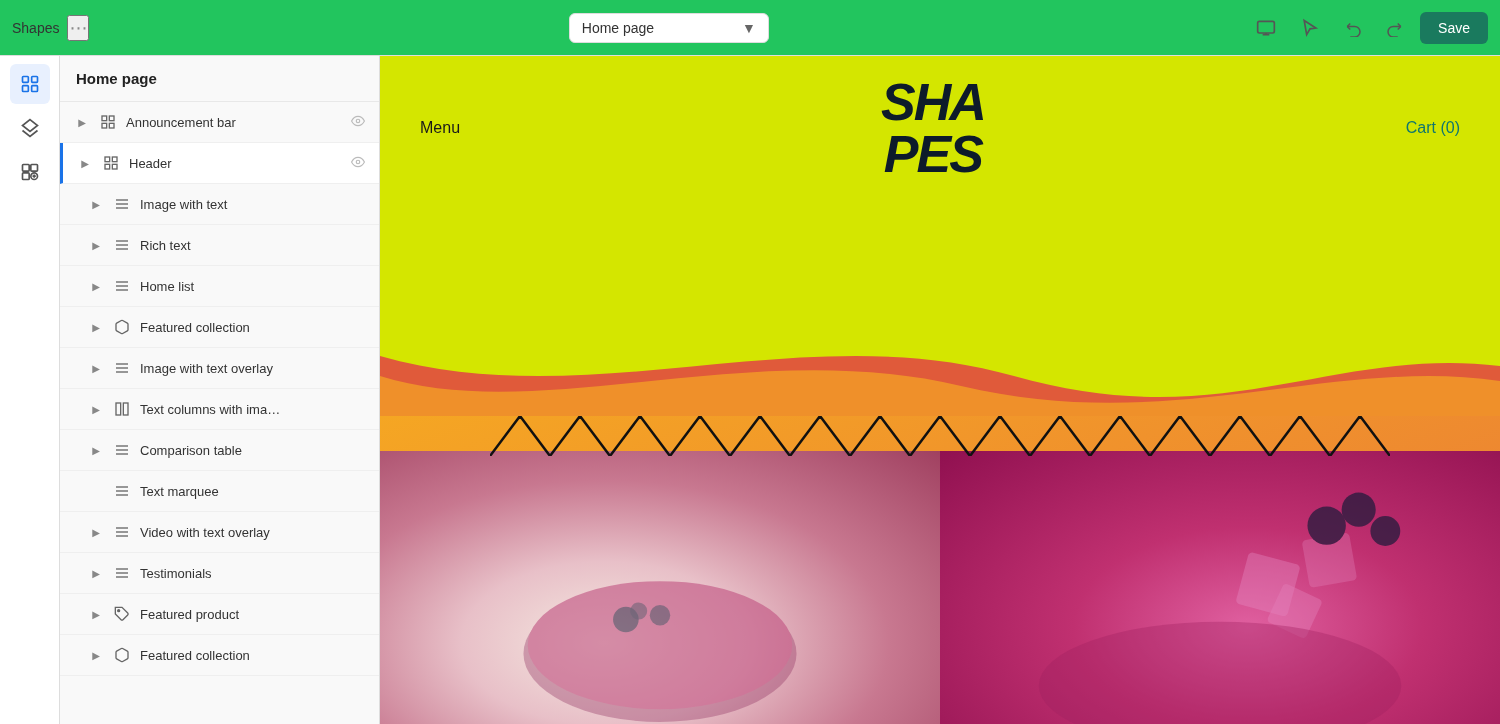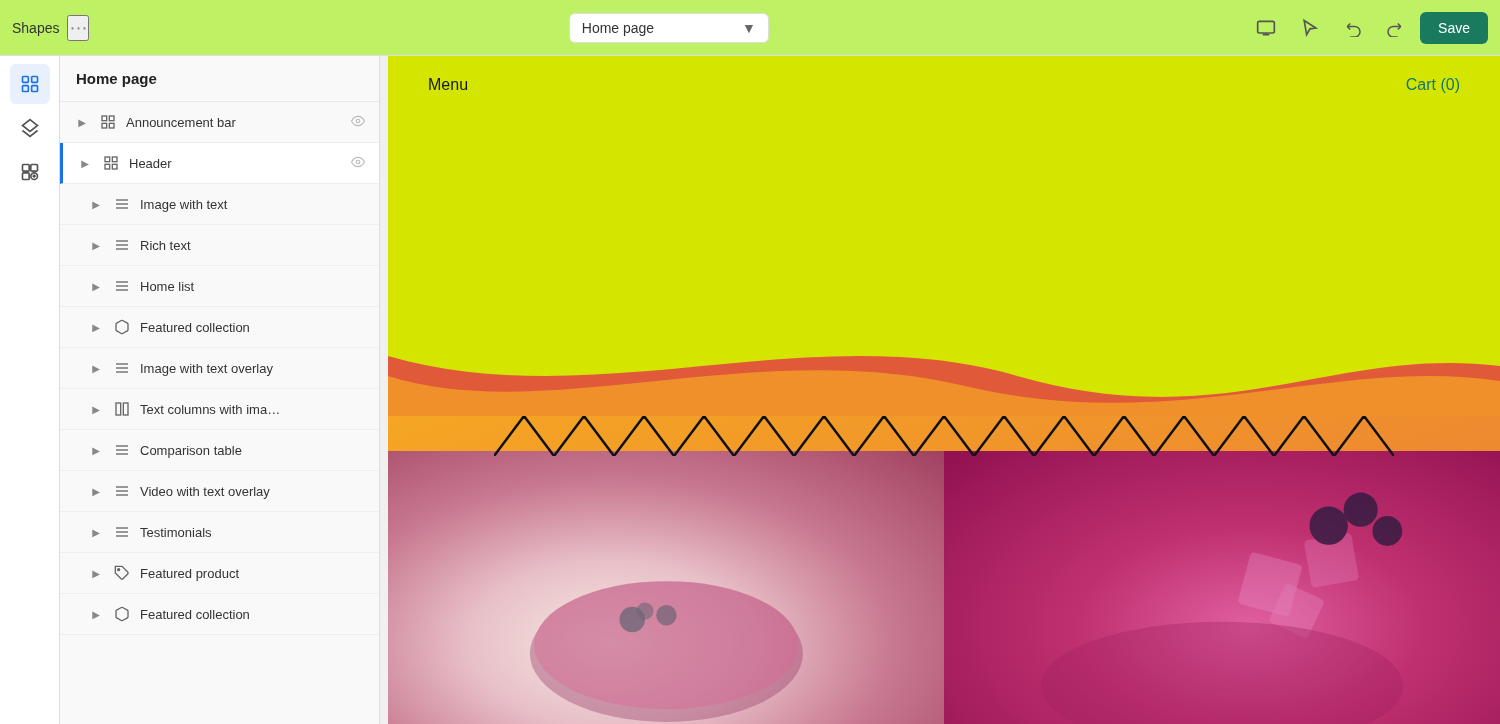--- a/index.html
+++ b/index.html
@@ -1,20 +1,20 @@
 <!DOCTYPE html>
 <html><head>
   <meta charset="utf-8">
   <style>
     * { box-sizing: border-box; margin: 0; padding: 0; }
     body { font-family: -apple-system, BlinkMacSystemFont, 'Segoe UI', sans-serif; background: #f0f0f0; display: flex; flex-direction: column; height: 724px; overflow: hidden; }
 
     
     .topbar {
-      display: flex; align-items: center; background: #bef264;
+      display: flex; align-items: center; background: #22c55e;
       border-bottom: 1px solid #ddd; height: 56px; padding: 0 12px;
       flex-shrink: 0; gap: 8px;
     }
     .topbar-left { display: flex; align-items: center; gap: 8px; flex: 0 0 auto; }
     .topbar-app-name { font-size: 14px; font-weight: 500; color: #333; }
     .topbar-dots { color: #888; font-size: 18px; cursor: pointer; }
     .topbar-center { flex: 1; display: flex; justify-content: center; }
     .topbar-right { display: flex; align-items: center; gap: 8px; flex: 0 0 auto; }
     .page-select {
       display: flex; align-items: center; gap: 8px;
@@ -80,21 +80,21 @@
       display: flex; align-items: center; justify-content: center; font-size: 14px;
     }
     .sidebar-item-label { flex: 1; font-size: 13px; color: #333; }
     .sidebar-item-eye {
       color: #bbb; font-size: 13px; opacity: 0;
     }
     .sidebar-item-eye-visible { color: #bbb; font-size: 13px; }
 
     
     .canvas-area {
-      flex: 1; overflow: auto; background: #e8e8e8; position: relative; margin-left: 8px;
+      flex: 1; overflow: auto; background: #e8e8e8; position: relative;
     }
     .canvas-inner {
       min-height: 100%; display: flex; flex-direction: column;
     }
 
     
     .preview-header {
       background: #d4e600;
       padding: 0;
       position: relative;
@@ -364,20 +364,37 @@
         </span>
         <span class="sidebar-item-label">Comparison table</span>
         <span class="sidebar-item-eye">
           <svg width="14" height="14" viewBox="0 0 24 24" fill="none" stroke="#bbb" stroke-width="2">
             <path d="M1 12s4-8 11-8 11 8 11 8-4 8-11 8-11-8-11-8z"></path>
             <circle cx="12" cy="12" r="3"></circle>
           </svg>
         </span>
       </div>
 
+      <div class="sidebar-item indented">
+        <span class="sidebar-item-expand" style="visibility:hidden">▶</span>
+        <span class="sidebar-item-icon">
+          <svg width="16" height="16" viewBox="0 0 24 24" fill="none" stroke="#666" stroke-width="2">
+            <line x1="3" y1="6" x2="21" y2="6"></line>
+              <line x1="3" y1="12" x2="21" y2="12"></line>
+              <line x1="3" y1="18" x2="21" y2="18"></line>
+          </svg>
+        </span>
+        <span class="sidebar-item-label">Text marquee</span>
+        <span class="sidebar-item-eye">
+          <svg width="14" height="14" viewBox="0 0 24 24" fill="none" stroke="#bbb" stroke-width="2">
+            <path d="M1 12s4-8 11-8 11 8 11 8-4 8-11 8-11-8-11-8z"></path>
+            <circle cx="12" cy="12" r="3"></circle>
+          </svg>
+        </span>
+      </div>
 
       <div class="sidebar-item indented">
         <span class="sidebar-item-expand">▶</span>
         <span class="sidebar-item-icon">
           <svg width="16" height="16" viewBox="0 0 24 24" fill="none" stroke="#666" stroke-width="2">
             <line x1="3" y1="6" x2="21" y2="6"></line>
               <line x1="3" y1="12" x2="21" y2="12"></line>
               <line x1="3" y1="18" x2="21" y2="18"></line>
           </svg>
         </span>
@@ -444,20 +461,24 @@
 
     </div>
   </div>
 
   <div class="canvas-area">
     <div class="canvas-inner">
 
       <div class="preview-header">
         <div class="preview-nav">
           <span class="preview-nav-menu">Menu</span>
+          <div class="preview-logo">
+            <span class="logo-sha">SHA</span>
+            <span class="logo-pes">PES</span>
+          </div>
           <span class="preview-nav-cart">Cart (0)</span>
         </div>
       </div>
 
       <div style="height:80px; background:#d4e600; position:relative;">
         <svg viewBox="0 0 1060 80" preserveAspectRatio="none" style="width:100%; height:100%; display:block;">
           <path d="M0,20 C200,80 400,-20 600,40 C800,100 900,10 1060,30 L1060,80 L0,80 Z" fill="#e05a3a"></path>
           <path d="M0,40 C150,90 350,0 550,50 C750,100 900,20 1060,45 L1060,80 L0,80 Z" fill="#f5a623" opacity="0.7"></path>
         </svg>
       </div>

